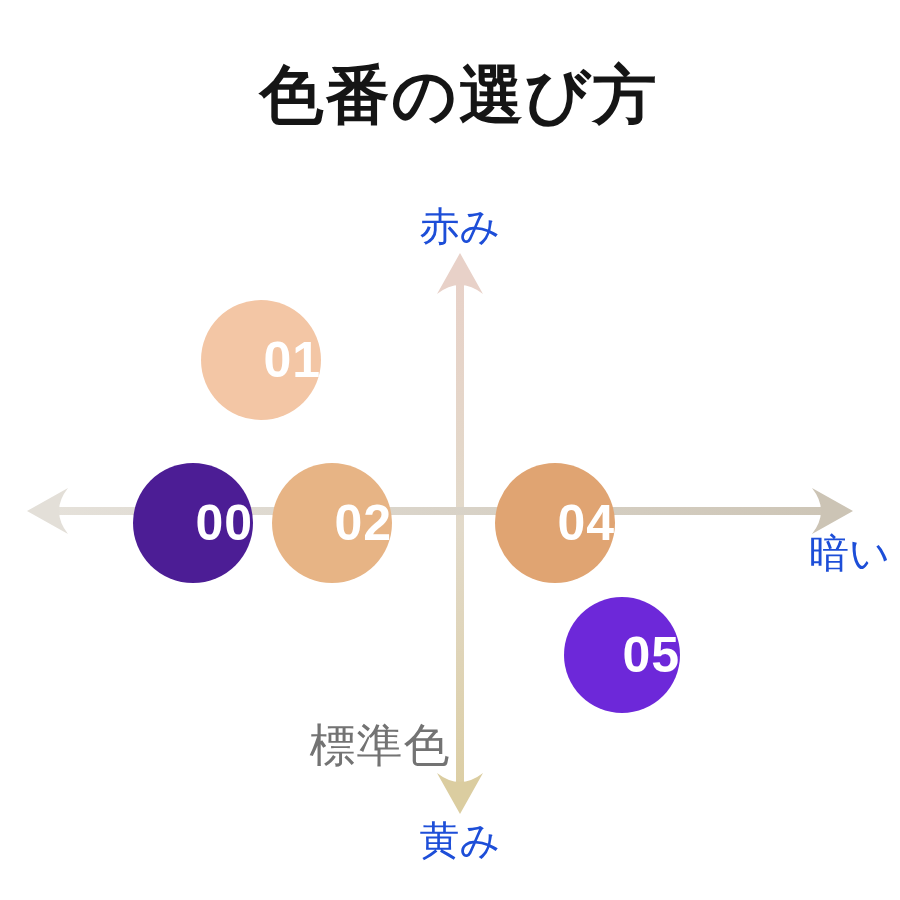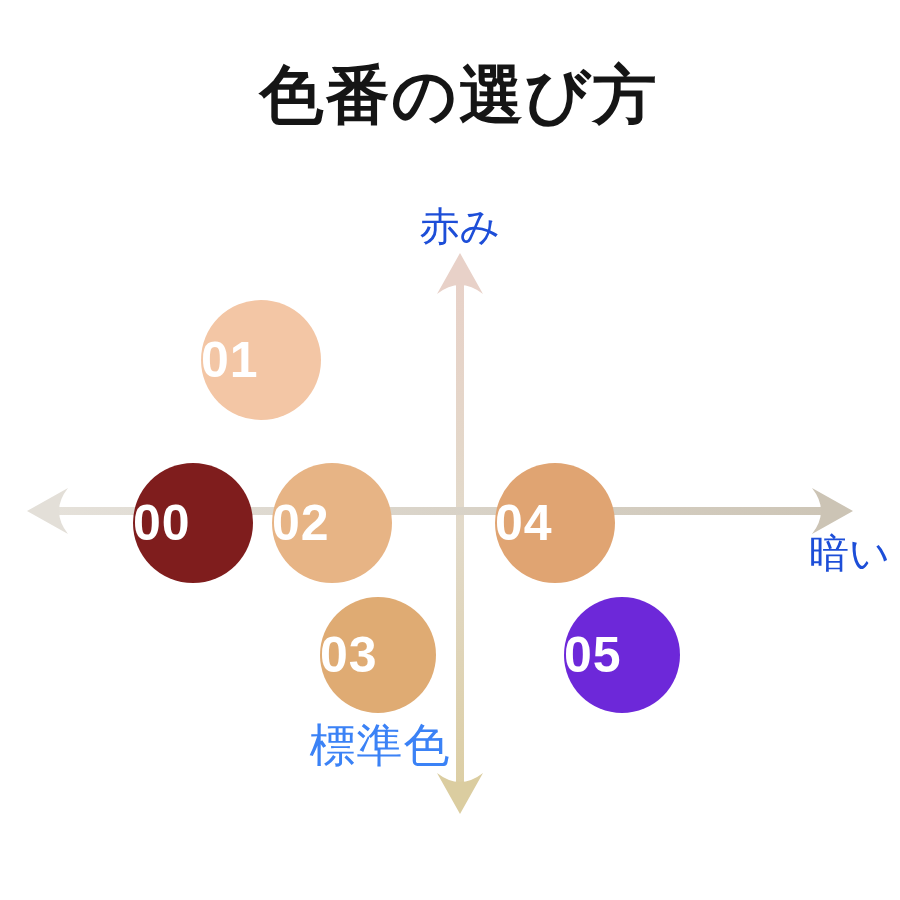--- a/index.html
+++ b/index.html
@@ -43,21 +43,21 @@
   }
   .axis-label.top    { top: 206px; left: 360px; width: 200px; text-align: center; }
   .axis-label.bottom { top: 820px; left: 360px; width: 200px; text-align: center; }
   .axis-label.left   { top: 533px; left: 22px; }
   .axis-label.right  { top: 533px; left: 796px; margin-left: 13px; }
   .shade {
     position: absolute;
     border-radius: 50%;
     display: flex;
     align-items: center;
-    justify-content: flex-start;
+    justify-content: flex-end;
   }
   .shade span {
     color: #ffffff;
     font-size: 50px;
     font-weight: 600;
     line-height: 1;
     letter-spacing: 1px;
   }
   .standard-label {
     position: absolute;
@@ -93,36 +93,34 @@
     </defs>
     <rect x="456" y="272" width="8" height="516" fill="url(#vGrad)"></rect>
     <rect x="48" y="507" width="790" height="8" fill="url(#hGrad)"></rect>
     <path d="M460,253 L437,294 Q460,276 483,294 Z" fill="#E8D1C8"></path>
     <path d="M460,814 L437,773 Q460,791 483,773 Z" fill="#DBCDA0"></path>
     <path d="M27,511 L68,488 Q50,511 68,534 Z" fill="#E3DFD8"></path>
     <path d="M853,511 L812,488 Q830,511 812,534 Z" fill="#CCC4B5"></path>
   </svg>
 
   <div class="axis-label top">赤み</div>
+  <div class="axis-label bottom">黄み</div>
   <div class="axis-label right">暗い</div>
 
-  <div class="shade" style="left: 133px; top: 463px; width: 120px; height: 120px; background: #7f1d1d;">
+  <div class="shade" style="left: 133px; top: 463px; width: 120px; height: 120px; background: #4c1d95;">
     <span>00</span>
   </div>
   <div class="shade" style="left: 201px; top: 300px; width: 120px; height: 120px; background: rgb(243, 198, 165);">
     <span>01</span>
   </div>
   <div class="shade" style="left: 272px; top: 463px; width: 120px; height: 120px; background: rgb(231, 180, 133);">
     <span>02</span>
   </div>
-  <div class="shade" style="left: 320px; top: 597px; width: 116px; height: 116px; background: rgb(223, 171, 115);">
-    <span>03</span>
-  </div>
   <div class="shade" style="left: 495px; top: 463px; width: 120px; height: 120px; background: rgb(224, 164, 114);">
     <span>04</span>
   </div>
   <div class="shade" style="left: 564px; top: 597px; width: 116px; height: 116px; background: #6d28d9;">
     <span>05</span>
   </div>
 
-  <div class="standard-label" style="color: #3b82f6;">標準色</div>
+  <div class="standard-label" style="color: #737373;">標準色</div>
 
 </div>
 
 </body></html>

